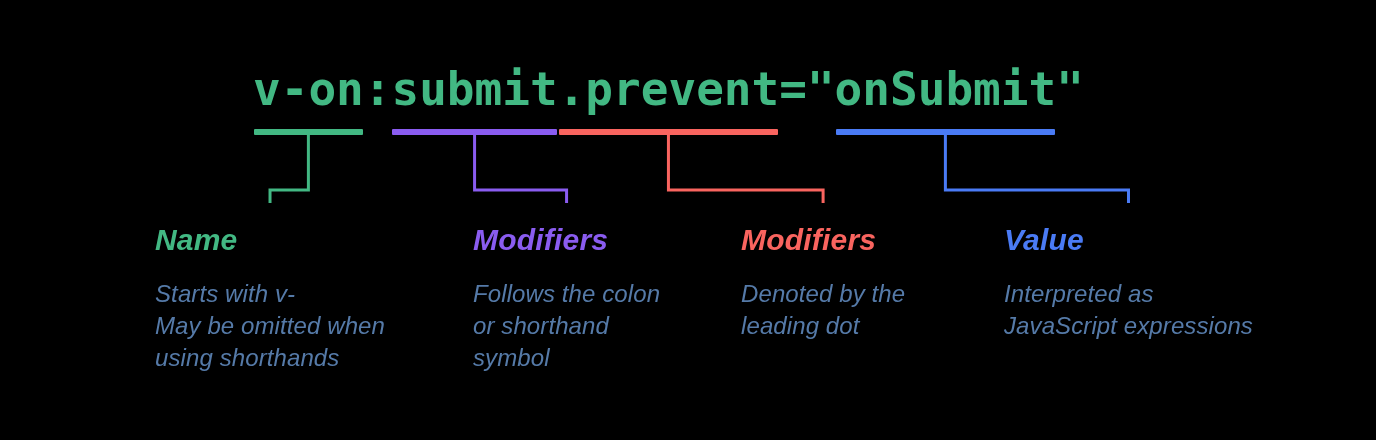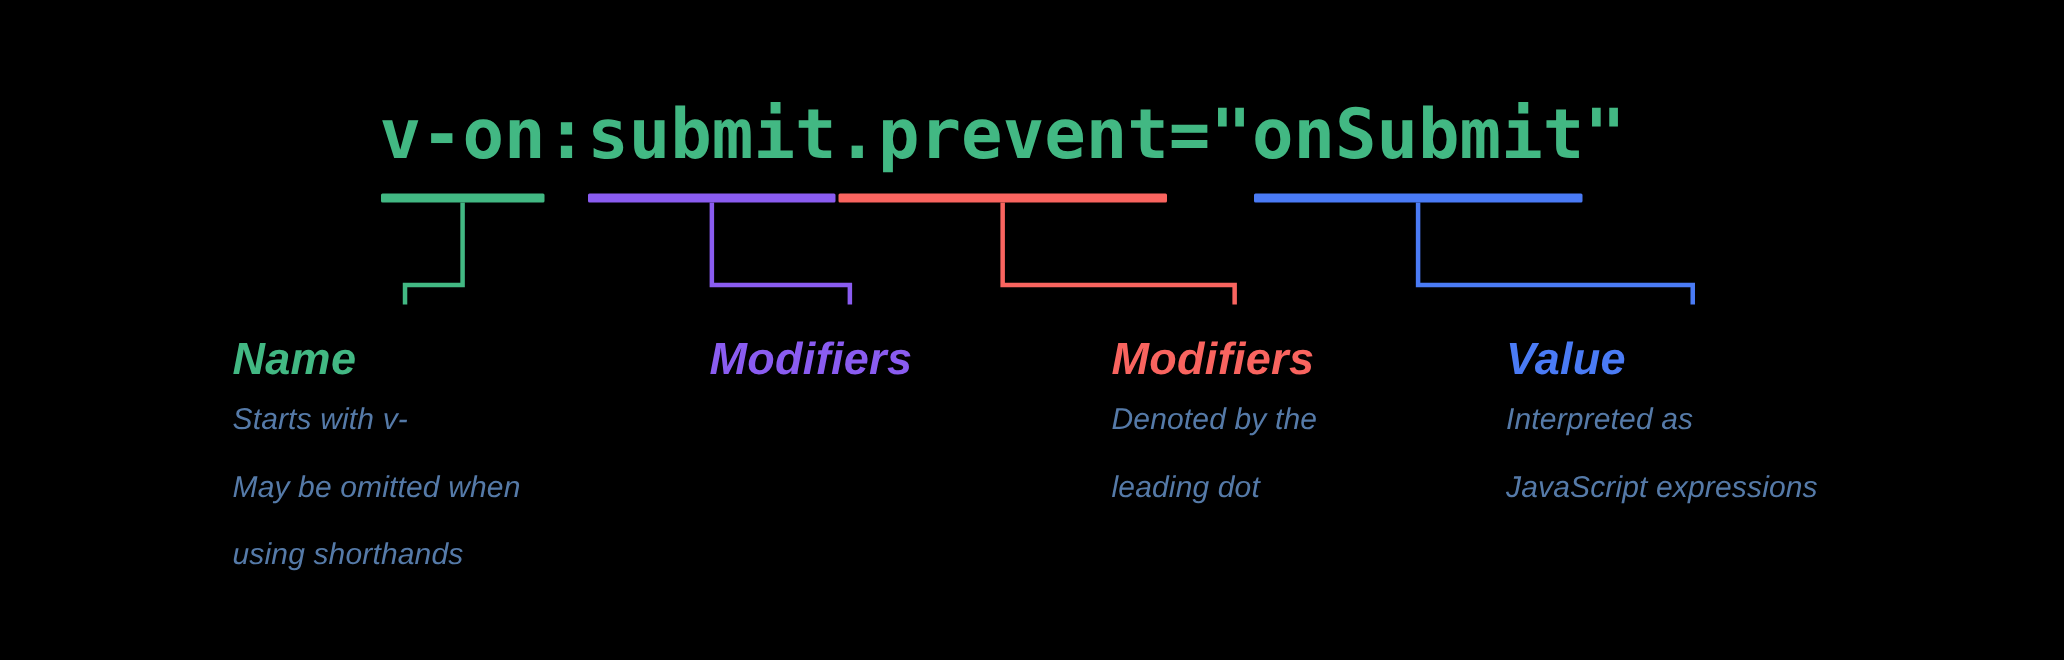--- a/index.html
+++ b/index.html
@@ -11,21 +11,21 @@
              font-size:46px;line-height:46px;color:var(--accent,#42b883);}
   .seg{display:inline-block;position:relative;line-height:46px;vertical-align:top;}
   .seg .bar{position:absolute;left:1px;right:1px;top:63px;height:6px;
             background:var(--accent);border-radius:1px;}
   
   .connectors{position:absolute;left:0;top:0;width:100%;height:100%;pointer-events:none;}
   
   .col{position:absolute;top:222px;font-style:italic;}
   .col .label{font-size:30px;font-weight:700;line-height:36px;letter-spacing:.2px;
               color:var(--accent);}
-  .col .desc{font-size:20px;line-height:45px;letter-spacing:.1px;
+  .col .desc{margin-top:20px;font-size:24px;line-height:32px;letter-spacing:.1px;
              color:var(--accent,#557aa8);white-space:pre-line;}
   .col-0{left:155px}.col-1{left:473px}.col-2{left:741px}.col-3{left:1004px}
 </style>
 </head>
 <body>
 
 <div class="stage" style="background-color: rgb(0, 0, 0);">
 
   <div class="code-line" style="--accent: #42b883;"><span class="seg" style="--accent: #42b883;"><b class="t">v-on</b><i class="bar"></i></span><span class="seg"><b class="t">:</b></span><span class="seg" style="--accent: #8a5cf0;"><b class="t">submit</b><i class="bar"></i></span><span class="seg" style="--accent: #f9645f;"><b class="t">.prevent</b><i class="bar"></i></span><span class="seg"><b class="t">="</b></span><span class="seg" style="--accent: #4a7bf5;"><b class="t">onSubmit</b><i class="bar"></i></span><span class="seg"><b class="t">"</b></span></div>
 
@@ -38,20 +38,23 @@
 
   <div class="col col-0" style="--accent: #42b883;">
     <div class="label">Name</div>
     <div class="desc" style="--accent: #557aa8;">Starts with v-
 May be omitted when
 using shorthands</div>
   </div>
 
   <div class="col col-1" style="--accent: #8a5cf0;">
     <div class="label">Modifiers</div>
+    <div class="desc" style="--accent: #557aa8;">Follows the colon
+or shorthand
+symbol</div>
   </div>
 
   <div class="col col-3" style="--accent: #4a7bf5;">
     <div class="label">Value</div>
     <div class="desc" style="--accent: #557aa8;">Interpreted as
 JavaScript expressions</div>
   </div>
 
   <div class="col col-2" style="--accent: #f9645f;">
     <div class="label">Modifiers</div>

